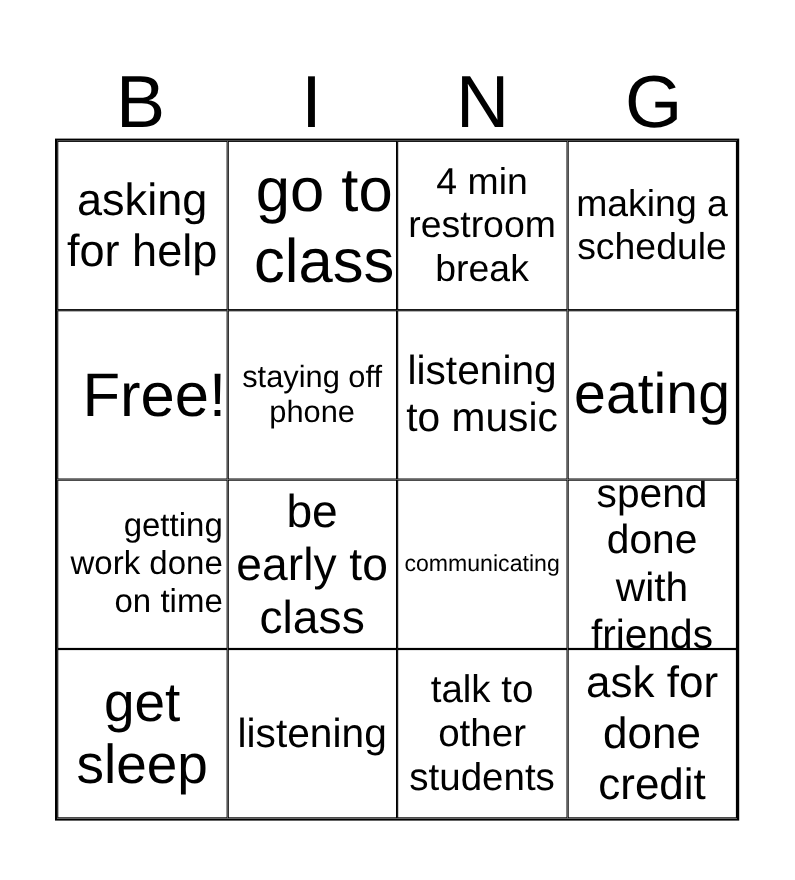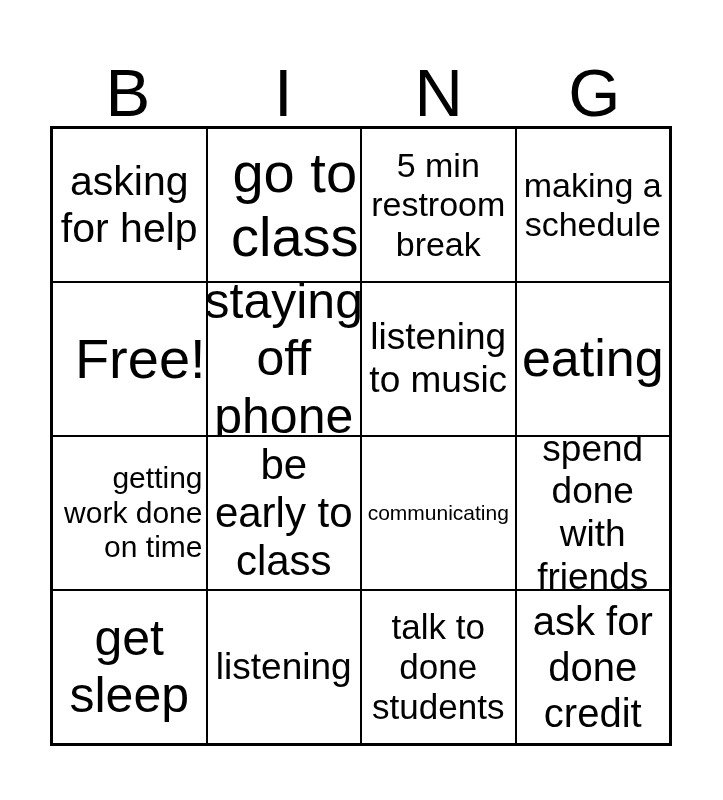--- a/index.html
+++ b/index.html
@@ -51,21 +51,21 @@
     padding: 3px;
     line-height: 1.15;
     overflow: hidden;
     cursor: pointer;
   }
   .fs21 { font-size: 21px; }
   .fs30 { font-size: 30px; text-align: right; }
   .fs34 { font-size: 34px; }
   .fs35 { font-size: 35px; }
   .fs37 { font-size: 37px; }
-  .fs38 { font-size: 50px; }
+  .fs38 { font-size: 28px; }
   .fs40 { font-size: 40px; }
   .fs41 { font-size: 41px; }
   .fs42 { font-size: 42px; }
   .fs50 { font-size: 50px; }
   .fs52 { font-size: 52px; }
   .fs56 { font-size: 56px; padding-left: 25px; }
 </style>
 </head>
 <body>
 
@@ -74,32 +74,32 @@
   <div class="header">
     <div class="letter">B</div>
     <div class="letter">I</div>
     <div class="letter">N</div>
     <div class="letter">G</div>
   </div>
 
   <div class="board">
     <div class="cell fs41">asking for help</div>
     <div class="cell fs56">go to class</div>
-    <div class="cell fs34">5 min restroom break</div>
+    <div class="cell fs34">4 min restroom break</div>
     <div class="cell fs34">making a schedule</div>
 
     <div class="cell fs56">Free!</div>
     <div class="cell fs38">staying off phone</div>
     <div class="cell fs37">listening to music</div>
     <div class="cell fs52">eating</div>
 
     <div class="cell fs30">getting work done on time</div>
     <div class="cell fs42">be early to class</div>
     <div class="cell fs21">communicating</div>
     <div class="cell fs37">spend done with friends</div>
 
     <div class="cell fs50">get sleep</div>
     <div class="cell fs37">listening</div>
-    <div class="cell fs35">talk to done students</div>
+    <div class="cell fs35">talk to other students</div>
     <div class="cell fs40">ask for done credit</div>
   </div>
 
 </div>
 
 </body></html>

